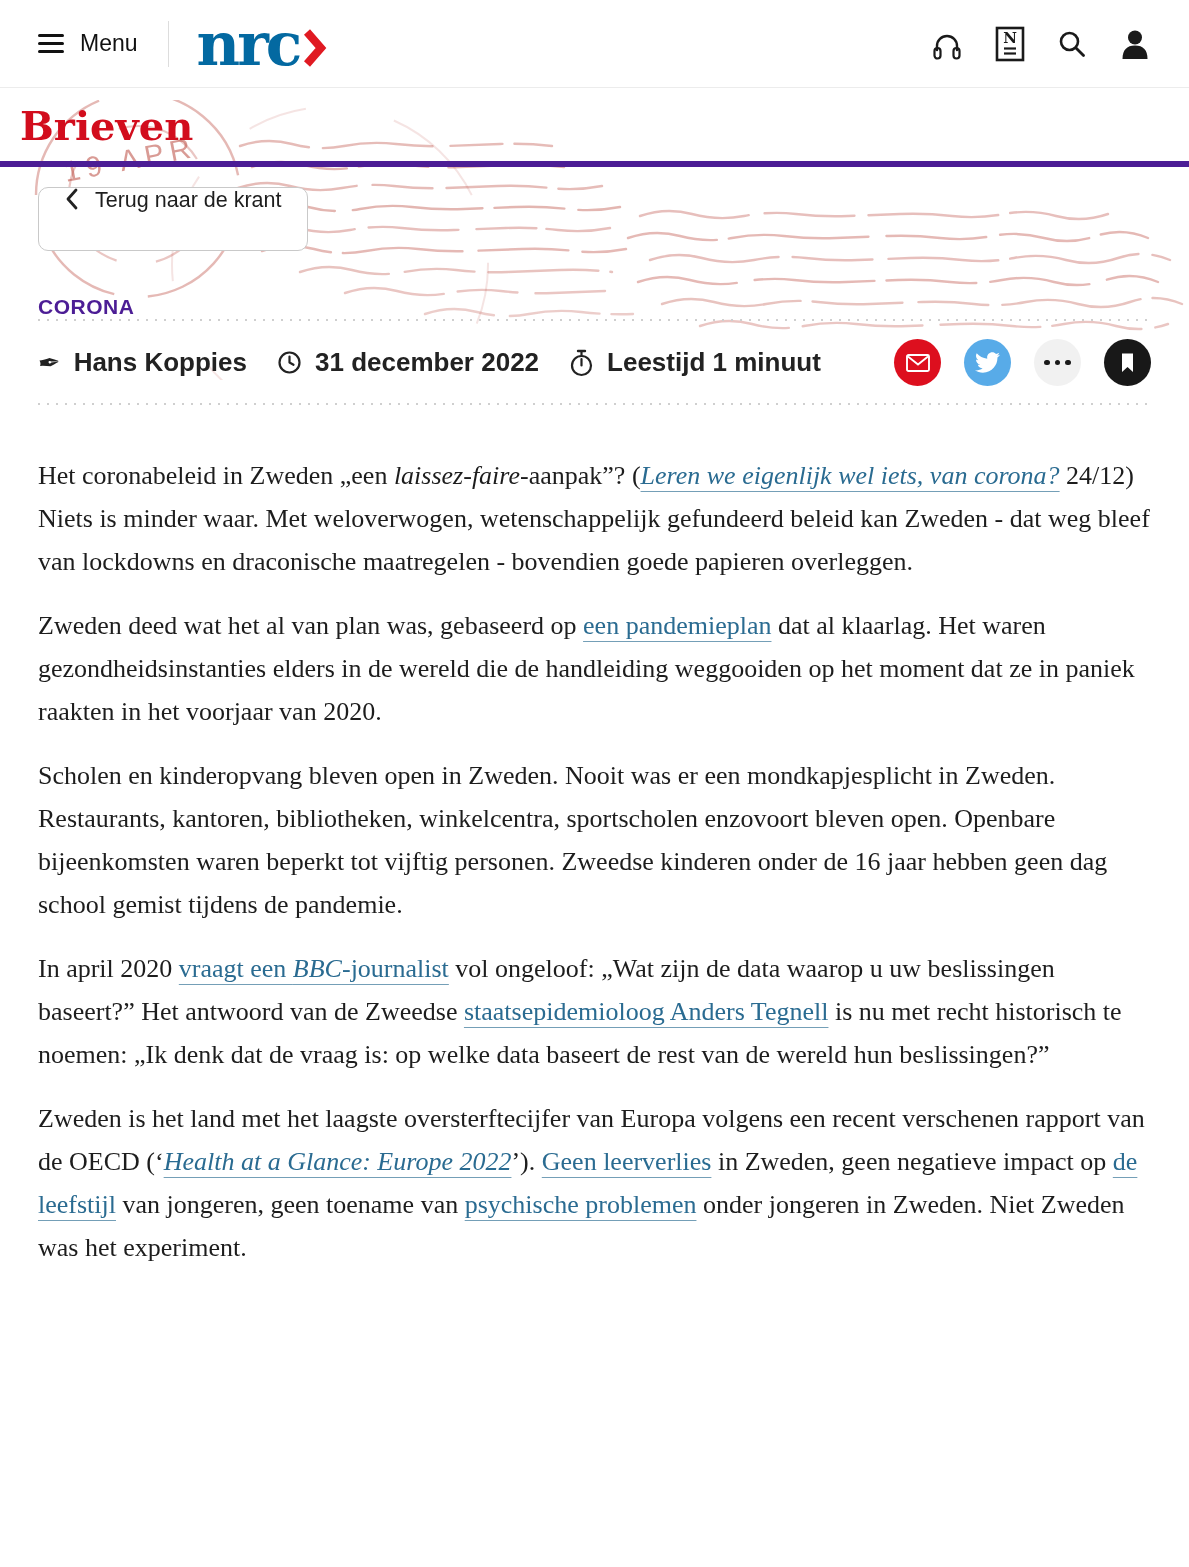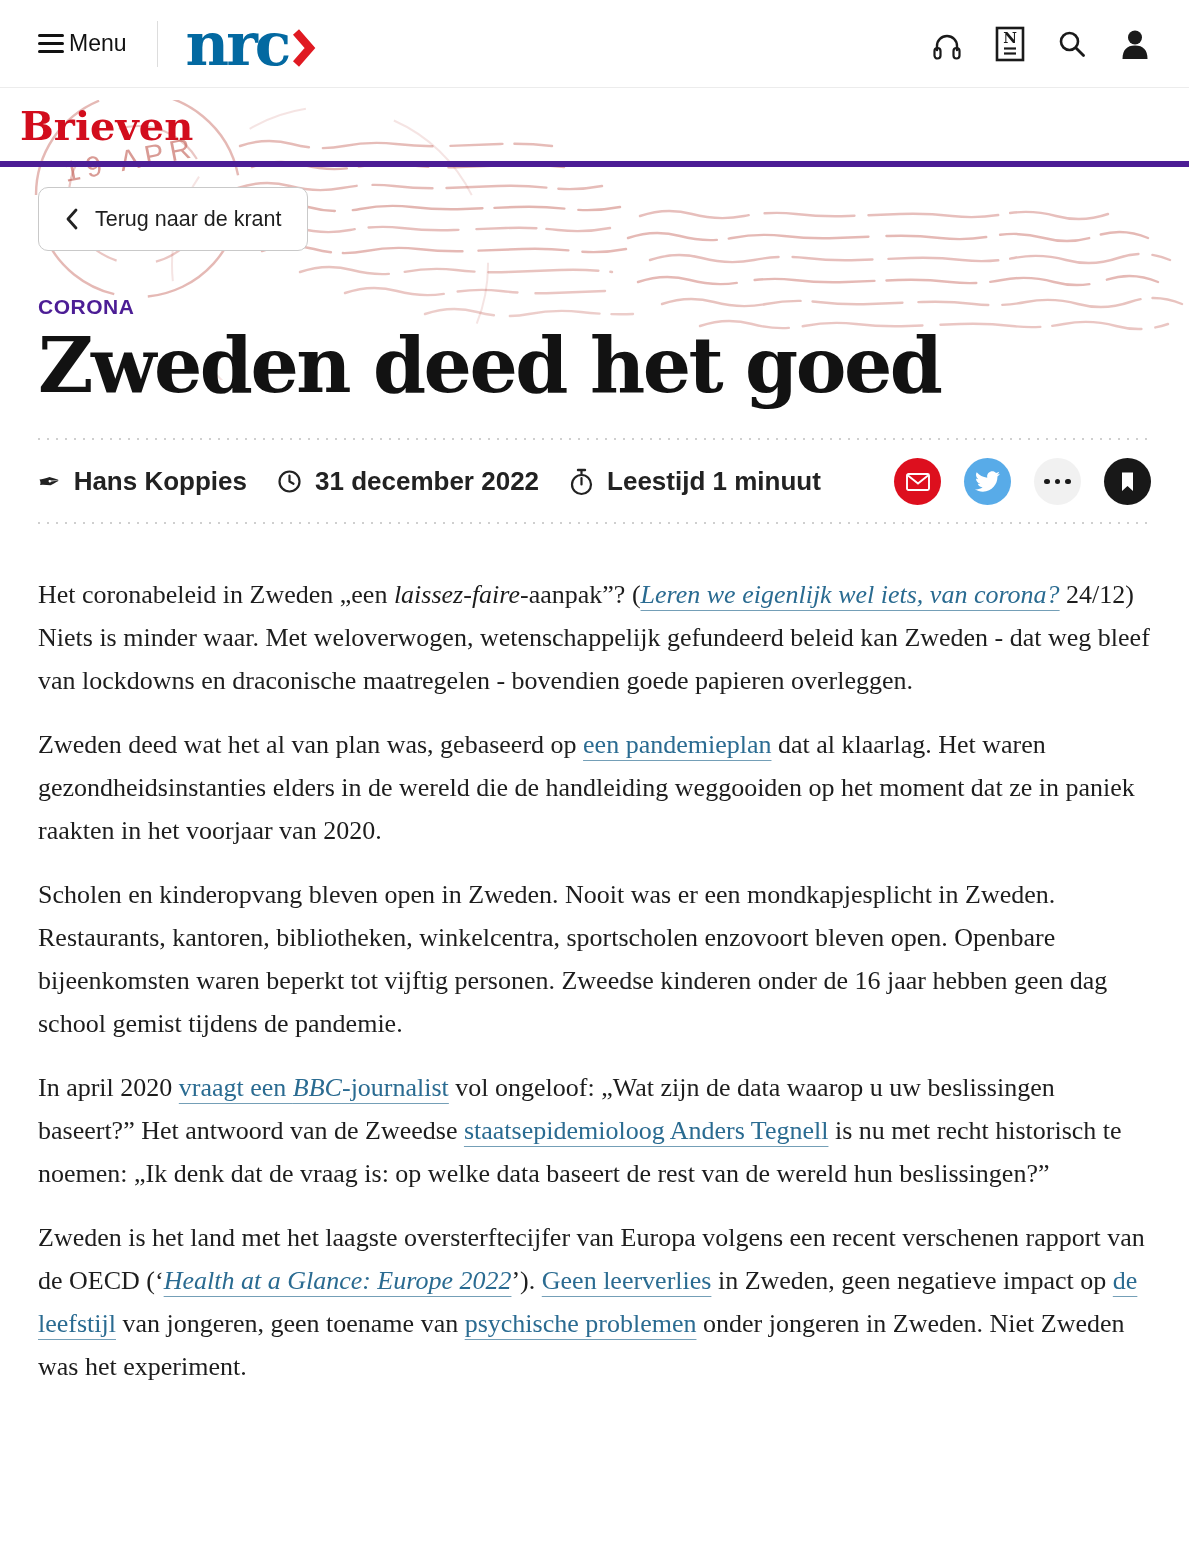--- a/index.html
+++ b/index.html
@@ -8,41 +8,41 @@
     width:1189px; min-height:1567px; margin:0 auto; background:#fff;
     font-family:"Liberation Sans", sans-serif; color:#1a1a1a; position:relative; overflow:hidden;
   }
 
   
   .top-header {
     height:88px; padding:0 38px; display:flex; align-items:center; justify-content:space-between;
     border-bottom:1px solid #ececec; position:relative; z-index:3; background:#fff;
   }
   .h-left { display:flex; align-items:center; }
-  .menu-btn { display:flex; align-items:center; gap:5px; background:none; border:none; cursor:pointer;
+  .menu-btn { display:flex; align-items:center; gap:16px; background:none; border:none; cursor:pointer;
     font-family:"Liberation Sans", sans-serif; font-size:23px; color:#111; }
   .hamburger i { display:block; width:26px; height:3.5px; background:#111; border-radius:2px; margin:4.5px 0; }
   .h-div { width:1px; height:46px; background:#ddd; margin:0 28px 0 30px; }
   .logo { display:flex; align-items:flex-start; text-decoration:none; color:#0369a1; cursor:pointer; }
   .logo-text { font-family:"DejaVu Serif", serif; font-weight:700; font-size:60px; line-height:56px; letter-spacing:-3px; }
   .logo-chev { margin:12px 0 0 4px; }
   .h-right { display:flex; align-items:center; gap:32px; }
   .icon-btn { background:none; border:none; cursor:pointer; display:flex; align-items:center; justify-content:center; padding:0; }
 
   
   .section-head { padding:14px 20px 0; height:79px; border-bottom:6px solid #4c1d95; position:relative; z-index:2; }
   .section-title { font-family:"DejaVu Serif", serif; font-weight:700; font-size:40px; color:#d20d1d; cursor:pointer; display:inline-block; }
 
   
   .stamp { position:absolute; left:0; top:100px; z-index:1; pointer-events:none; }
 
   
   .toolbar { padding:20px 38px 0; display:flex; justify-content:space-between; align-items:flex-start; position:relative; z-index:2; }
   .pill {
-    height:64px; padding:0 26px; display:flex; align-items:center; gap:17px;
+    height:64px; padding:0 26px; display:flex; gap:17px;
     background:#fff; border:1px solid #c9c9c9; border-radius:10px; cursor:pointer;
     font-family:"Liberation Sans", sans-serif; font-size:21.5px; color:#1e1e1e;
   }
   .bars i { display:block; width:21px; height:3.5px; background:#2b2b2b; margin:3.5px 0; }
 
   
   .article { padding:0 38px; position:relative; z-index:2; }
   .category { margin-top:44px; font-size:21px; font-weight:700; letter-spacing:.5px; color:#4c1d95; cursor:pointer; display:inline-block; }
   .headline {
     font-family:"DejaVu Serif", serif; font-weight:700; font-size:76px; line-height:1.12;
@@ -160,21 +160,20 @@
     <button class="pill">
       <svg width="13" height="22" viewBox="0 0 13 22">
         <path d="M11,2 L3,11 L11,20" stroke="#222" stroke-width="2.8" fill="none" stroke-linecap="round" stroke-linejoin="round"></path>
       </svg>
       <span>Terug naar de krant</span>
     </button>
   </div>
 
   <main class="article">
     <div class="category">CORONA</div>
-    <h1 class="headline">Zweden deed het goed</h1>
 
     <div class="dotted"></div>
 
     <div class="meta-row">
       <div class="meta-left">
         <span class="meta-group">
           <span class="pen-glyph">✒</span>
           <span class="meta-b">Hans Koppies</span>
         </span>
         <span class="meta-group">

